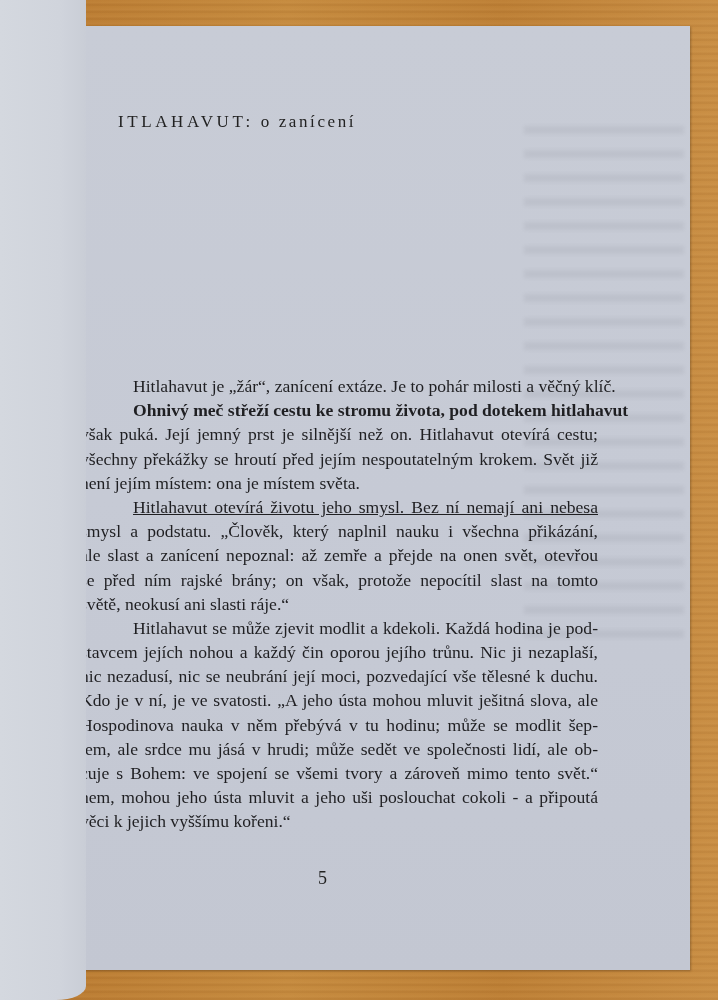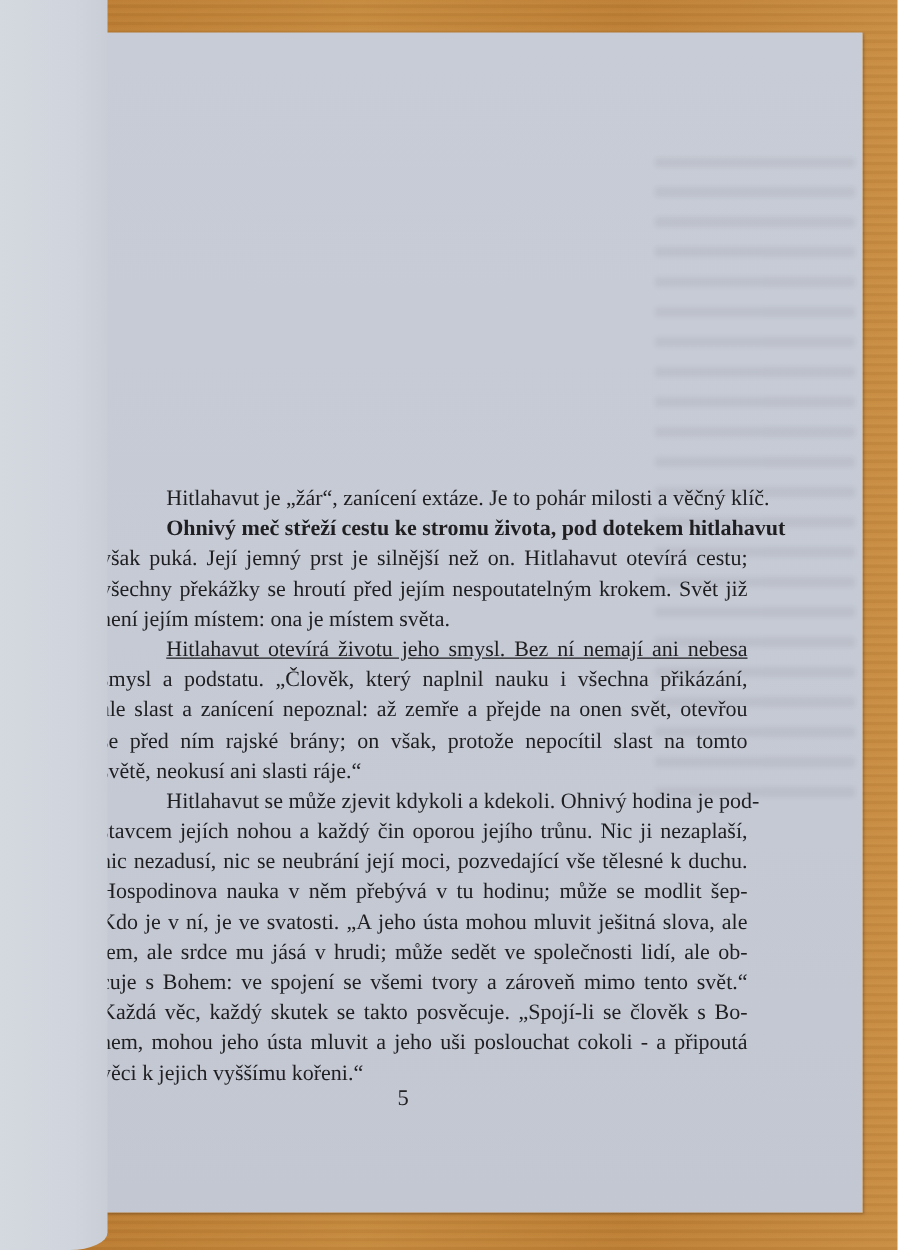--- a/index.html
+++ b/index.html
@@ -32,63 +32,64 @@
     .running-head {
       position: absolute; left: 118px; top: 112px;
       font-family: "Liberation Serif", serif; font-size: 17px; color: #222;
       letter-spacing: 2.6px; white-space: nowrap;
     }
     .running-head .caps { letter-spacing: 3.6px; }
     .body-text {
       position: absolute; left: 40px; top: 358px; width: 558px;
       font-family: "Liberation Serif", serif; font-size: 17.6px; line-height: 24.2px;
       color: #1f1f22;
-      margin-top: 12px;
     }
     .line { white-space: nowrap; display: block; text-align: justify; text-align-last: justify; height: 24.2px; }
     .line.last { text-align-last: left; }
     .line.indent { padding-left: 15px; }
     .page-num {
       position: absolute; left: 318px; top: 868px;
       font-family: "Liberation Serif", serif; font-size: 18px; color: #222;
     }
     .clip { position: absolute; left: 0; top: 0; width: 84px; height: 1000px; z-index: 3; }
   </style>
 </head>
 <body>
 
 <div class="wood-grain"></div>
 
 <div class="page">
   <div class="bleed"></div>
 
+  <div class="running-head" style="left:34px; top:86px;">
+    <span class="caps">ITLAHAVUT:</span><span> o zanícení</span>
+  </div>
 
   <div class="body-text" style="left:-4px; top:348px; width:518px;">
 
     <span class="line indent last" style="padding-left:53px;">Hitlahavut je „žár“, zanícení extáze. Je to pohár milosti a věčný klíč.</span>
 
     <span class="line indent" style="padding-left:53px;font-weight:bold;">Ohnivý meč střeží cestu ke stromu života, pod dotekem hitlahavut</span>
     <span class="line">však puká. Její jemný prst je silnější než on. Hitlahavut otevírá cestu;</span>
     <span class="line">všechny překážky se hroutí před jejím nespoutatelným krokem. Svět již</span>
     <span class="line last">není jejím místem: ona je místem světa.</span>
 
     <span class="line indent" style="padding-left:53px;text-decoration:underline;">Hitlahavut otevírá životu jeho smysl. Bez ní nemají ani nebesa</span>
     <span class="line">smysl a podstatu. „Člověk, který naplnil nauku i všechna přikázání,</span>
     <span class="line">ale slast a zanícení nepoznal: až zemře a přejde na onen svět, otevřou</span>
     <span class="line">se před ním rajské brány; on však, protože nepocítil slast na tomto</span>
     <span class="line last">světě, neokusí ani slasti ráje.“</span>
 
-    <span class="line indent" style="padding-left:53px;">Hitlahavut se může zjevit kdykoli a kdekoli. Ohnivý hodina je pod-</span>
+    <span class="line indent" style="padding-left:53px;">Hitlahavut se může zjevit modlit a kdekoli. Každá hodina je pod-</span>
     <span class="line">stavcem jejích nohou a každý čin oporou jejího trůnu. Nic ji nezaplaší,</span>
     <span class="line">nic nezadusí, nic se neubrání její moci, pozvedající vše tělesné k duchu.</span>
+    <span class="line">Kdo je v ní, je ve svatosti. „A jeho ústa mohou mluvit ješitná slova, ale</span>
     <span class="line">Hospodinova nauka v něm přebývá v tu hodinu; může se modlit šep-</span>
-    <span class="line">Kdo je v ní, je ve svatosti. „A jeho ústa mohou mluvit ješitná slova, ale</span>
     <span class="line">tem, ale srdce mu jásá v hrudi; může sedět ve společnosti lidí, ale ob-</span>
     <span class="line">cuje s Bohem: ve spojení se všemi tvory a zároveň mimo tento svět.“</span>
-    <span class="line">Každá věc, každý skutek se takto posvěcuje. „Spojí-li se člověk s Bo-</span>
     <span class="line">hem, mohou jeho ústa mluvit a jeho uši poslouchat cokoli - a připoutá</span>
     <span class="line last">věci k jejich vyššímu kořeni.“</span>
   </div>
 
   <div class="page-num" style="left:234px; top:842px;">5</div>
 </div>
 
 <div class="clip">
   <div class="curl"></div>
 </div>

